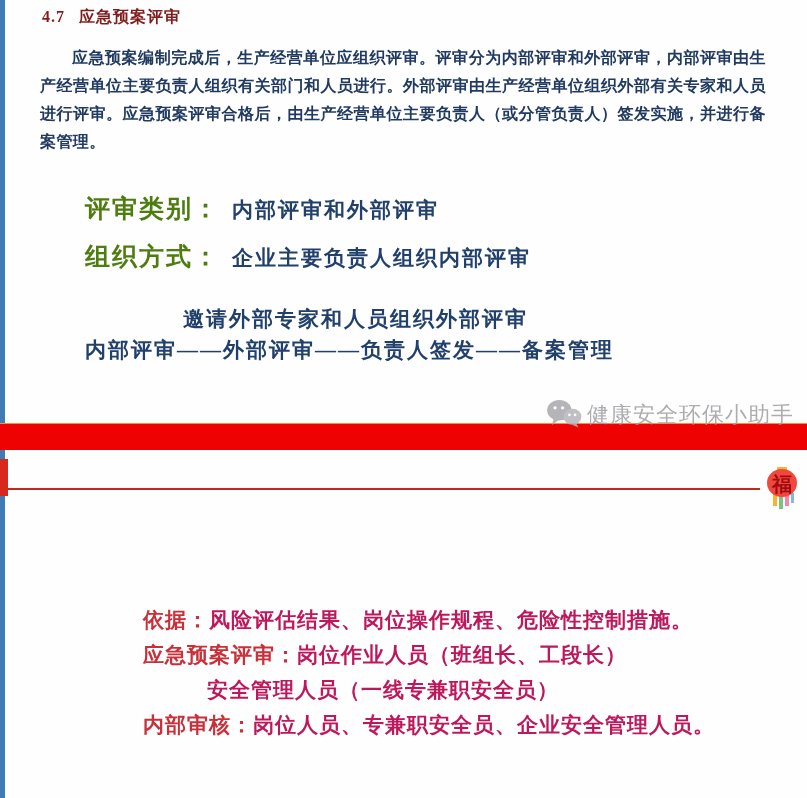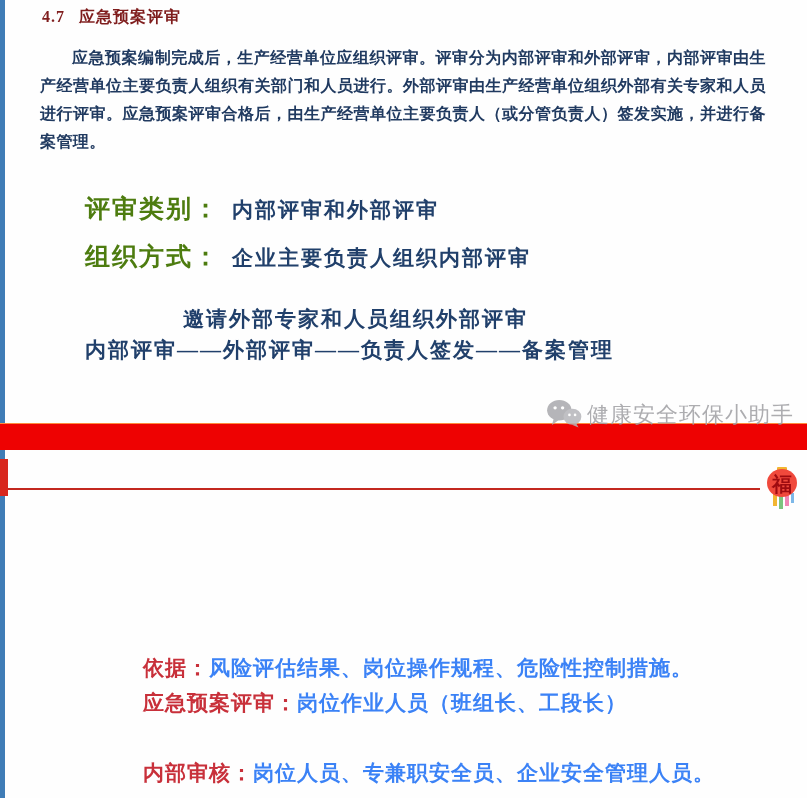--- a/index.html
+++ b/index.html
@@ -74,21 +74,21 @@
   
   .b-row{
     position:absolute;white-space:nowrap;
     font-family:"Liberation Sans", sans-serif;
     display:flex;align-items:baseline;
   }
   .b-row .lbl{
     font-size:21px;font-weight:bold;color:#c8303a;letter-spacing:1px;
   }
   .b-row .val{
-    font-size:21px;font-weight:600;color:#3b82f6;letter-spacing:1px;margin-top:48px;
+    font-size:21px;font-weight:600;color:#be185d;letter-spacing:1px;
   }
   .b1{left:143px;top:606px;text-align:center;}
   .b2{left:143px;top:641px;}
   .b3{left:207px;top:676px;}
   .b4{left:143px;top:711px;}
 </style>
 </head>
 <body>
 
 <div class="page">
@@ -149,18 +149,21 @@
   </div>
 
   <div class="b-row b1">
     <span class="lbl">依据：</span>
     <span class="val">风险评估结果、岗位操作规程、危险性控制措施。</span>
   </div>
   <div class="b-row b2">
     <span class="lbl">应急预案评审：</span>
     <span class="val">岗位作业人员（班组长、工段长）</span>
   </div>
+  <div class="b-row b3">
+    <span class="val">安全管理人员（一线专兼职安全员）</span>
+  </div>
   <div class="b-row b4">
     <span class="lbl">内部审核：</span>
     <span class="val">岗位人员、专兼职安全员、企业安全管理人员。</span>
   </div>
 
 </div>
 
 </body></html>

